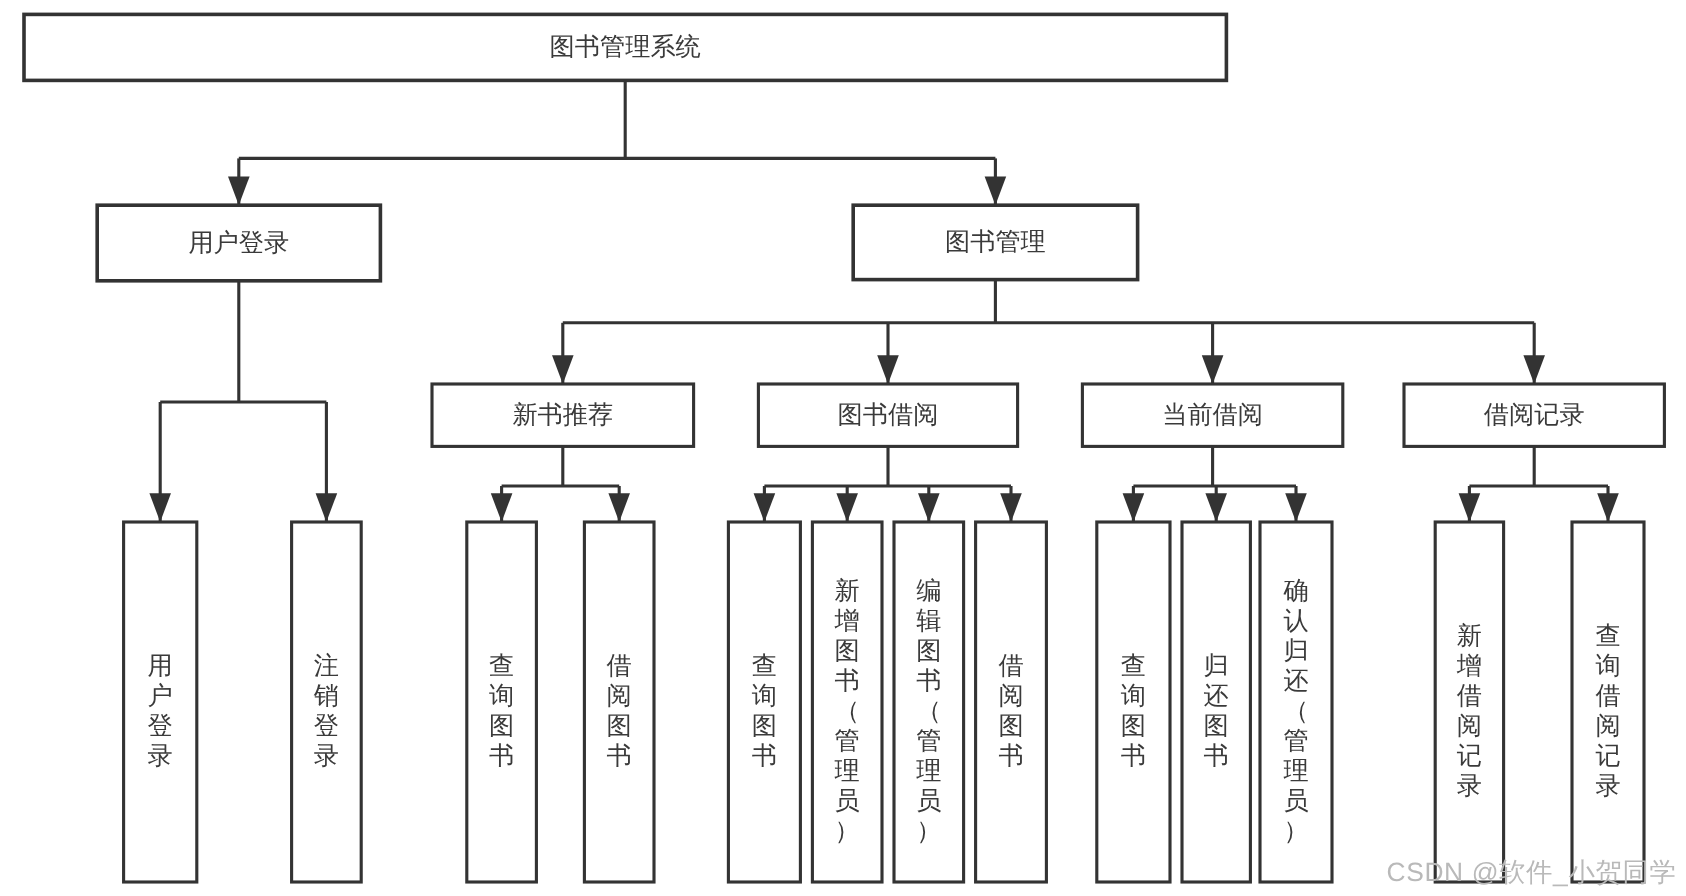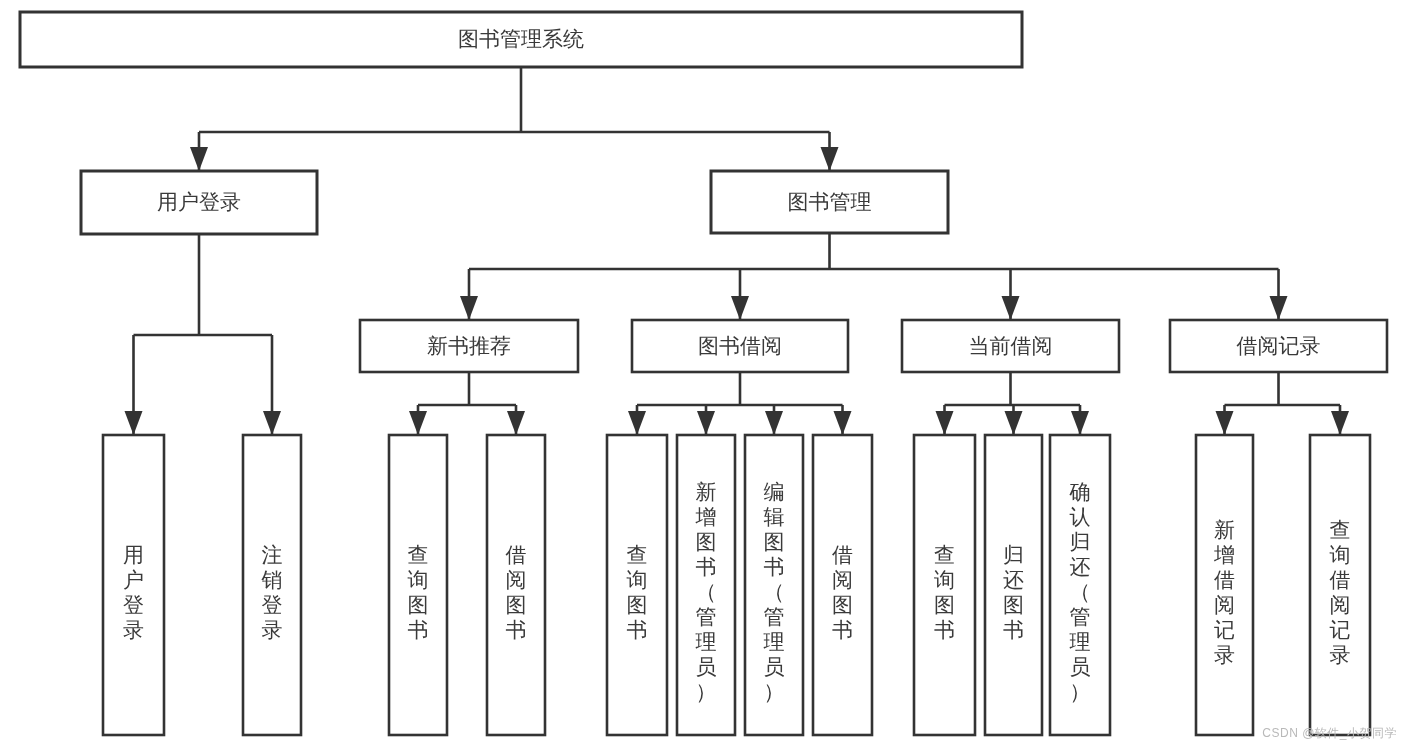--- a/index.html
+++ b/index.html
@@ -56,21 +56,21 @@
     font-family: "Liberation Sans", "DejaVu Sans", sans-serif;
     font-size: 21px;
     fill: #3a3a3a;
     text-anchor: middle;
   }
   .watermark {
     position: absolute;
     right: 8px;
     bottom: 5px;
     font-family: "Liberation Sans", "DejaVu Sans", sans-serif;
-    font-size: 12px;
+    font-size: 22px;
     color: #b9b9b9;
     white-space: nowrap;
     letter-spacing: 0.5px;
     text-align: center;
   }
 </style>
 </head>
 <body>
 
 <div id="diagram-root">

